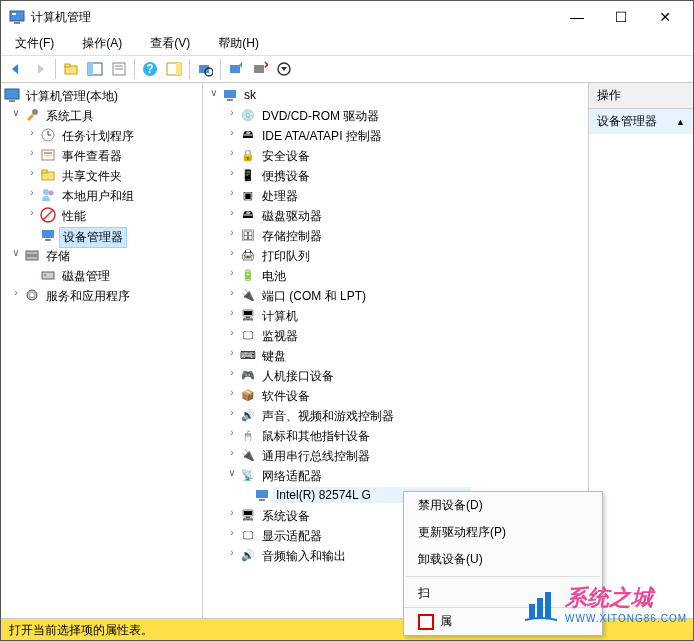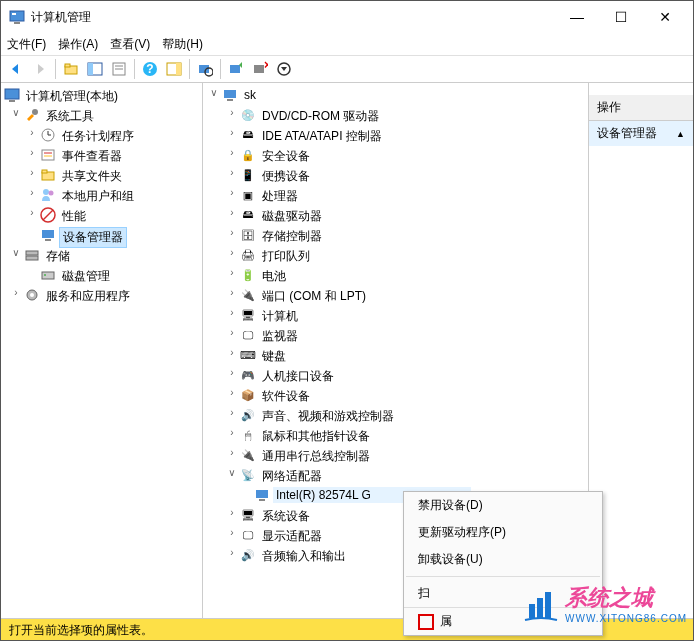--- a/index.html
+++ b/index.html
@@ -2,30 +2,30 @@
 <html><head>
 <meta charset="utf-8">
 <style>
 * { margin:0; padding:0; box-sizing:border-box; font-family:"Microsoft YaHei","Segoe UI",sans-serif; font-size:12px; }
 body { width:694px; height:641px; border:1px solid #555; background:#fff; position:relative; overflow:hidden; }
 .titlebar { height:32px; display:flex; align-items:center; padding:0 8px; }
 .titlebar .ico { width:16px; height:16px; margin-right:6px; }
 .titlebar .title { flex:1; }
 .winbtns { display:flex; gap:20px; margin-right:8px; }
 .winbtn { width:24px; text-align:center; font-size:14px; cursor:default; }
-.menubar { height:22px; display:flex; align-items:center; padding:0 0; gap:0; }
+.menubar { height:22px; display:flex; align-items:flex-start; padding:0 8px; gap:16px; }
 .menubar span { padding:2px 6px; }
 .toolbar { height:28px; border-top:1px solid #e0e0e0; border-bottom:1px solid #ccc; display:flex; align-items:center; padding:0 4px; gap:2px; background:#fff; }
 .tbtn { width:22px; height:22px; display:flex; align-items:center; justify-content:center; }
 .tsep { width:1px; height:20px; background:#ccc; margin:0 2px; }
 .main { display:flex; height:537px; }
 .panel { border-right:1px solid #ccc; overflow:hidden; }
 .left { width:202px; }
 .center { flex:1; }
-.right { width:104px;margin-top:12px; }
+.right { width:104px; }
 .tree { padding:4px 2px; }
 .node { display:flex; align-items:flex-start; height:20px; white-space:nowrap; }
 .toggle { width:14px; text-align:center; color:#666; font-size:10px; cursor:default; }
 .node .ico { width:16px; height:16px; margin:0 3px 0 1px; display:flex; align-items:center; justify-content:center; }
 .node .lbl { padding:1px 3px; }
 .sel { background:#cce8ff; border:1px solid #99d1ff; }
 .sel-net { background:#e5f3ff; }
 .indent { display:inline-block; }
 .actions-hdr { background:#f0f0f0; border-bottom:1px solid #ccc; padding:4px 8px; font-weight:400; }
 .actions-item { padding:4px 8px; display:flex; align-items:center; justify-content:space-between; }

